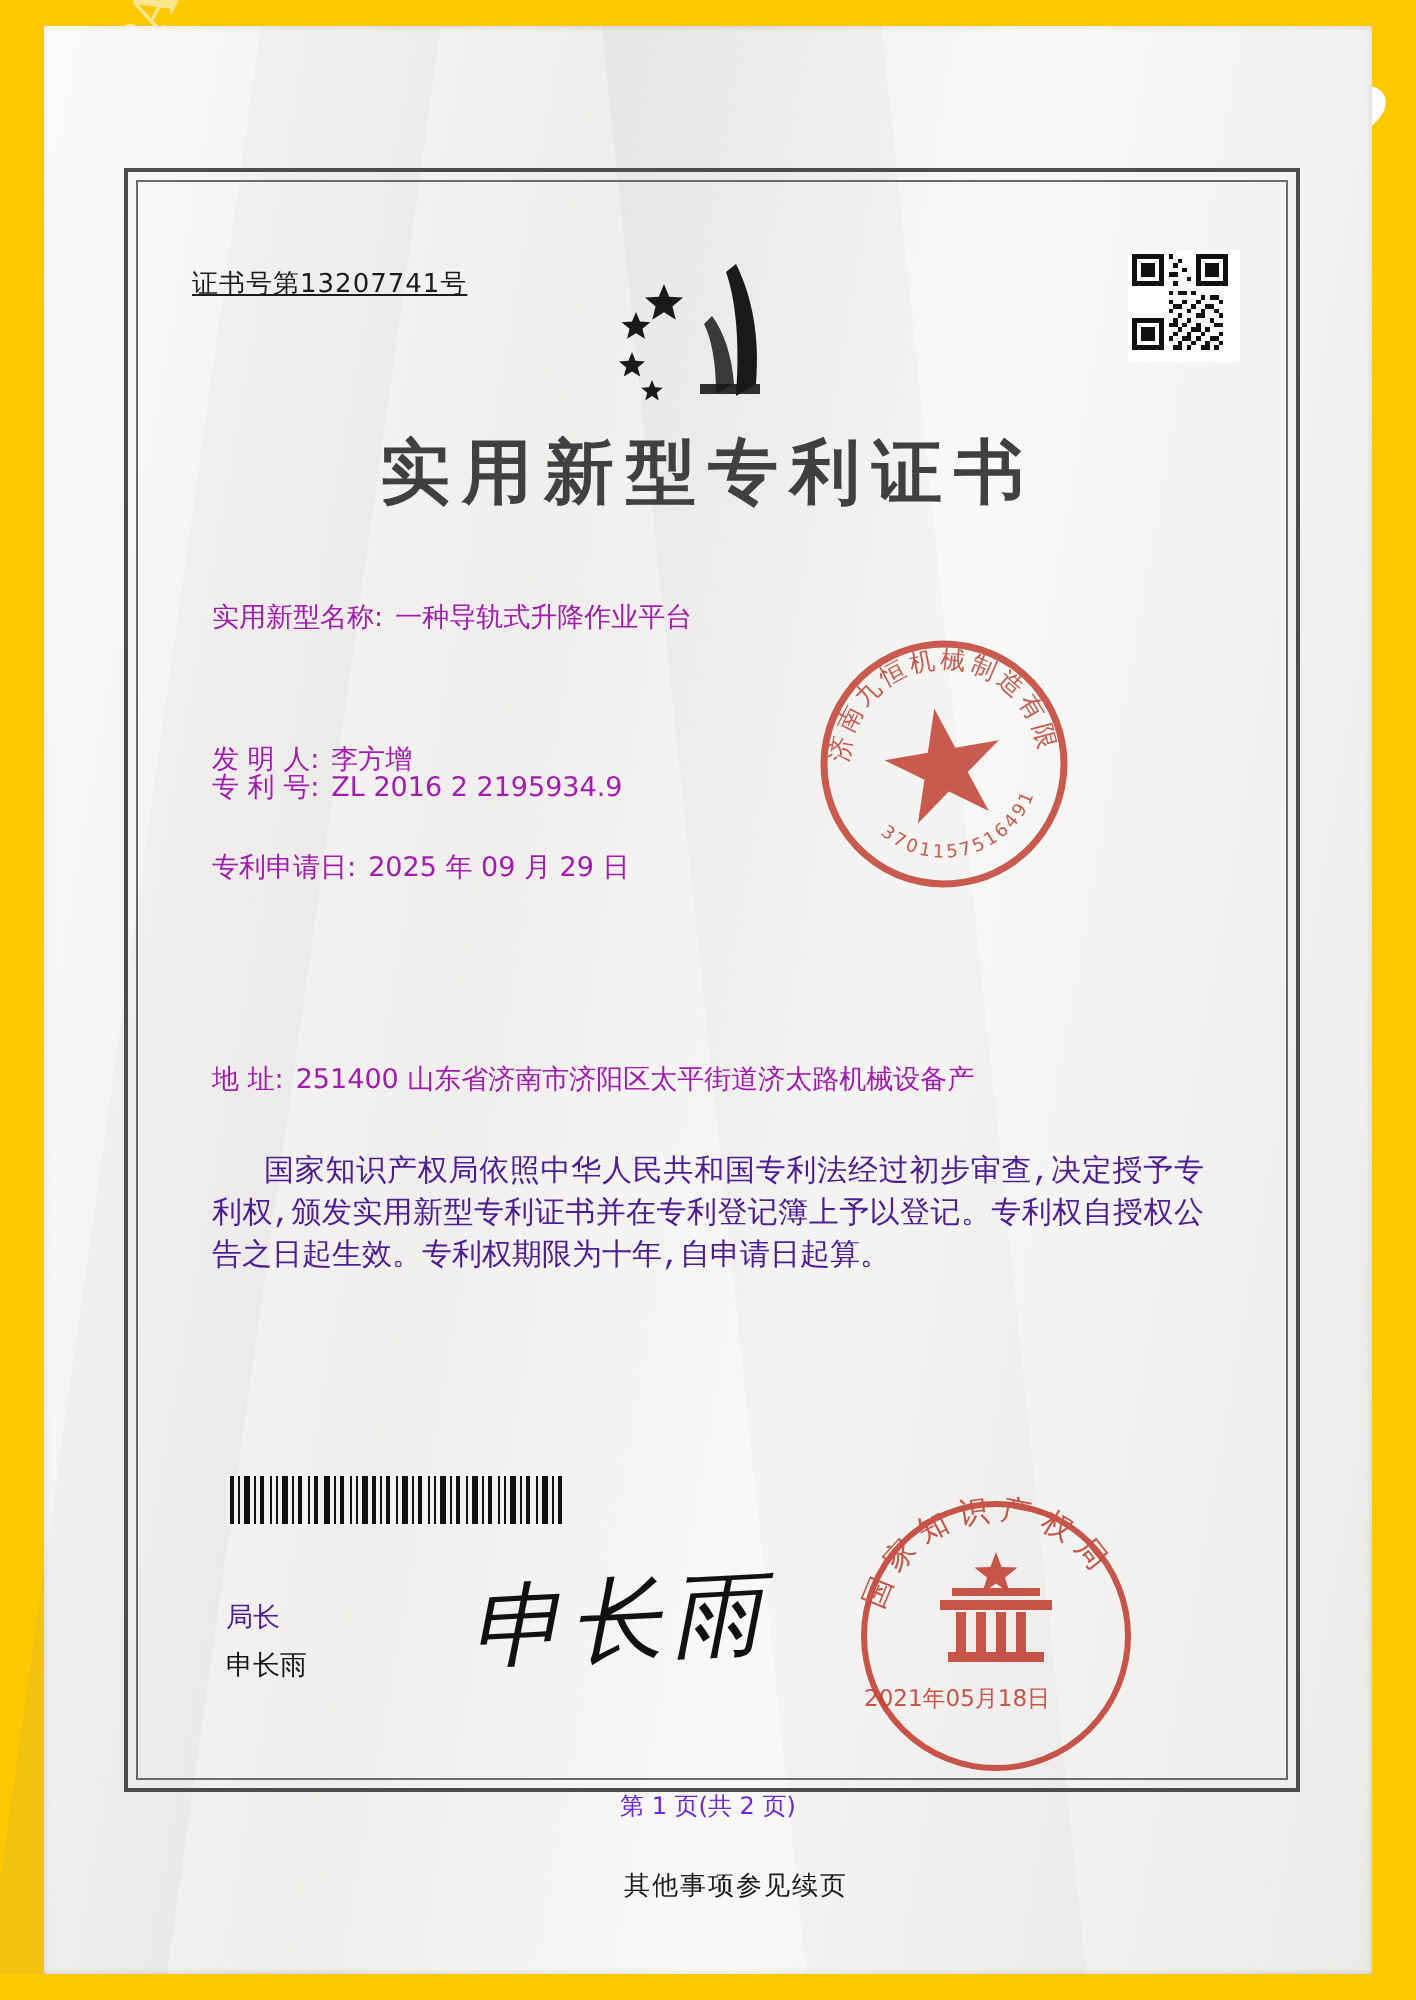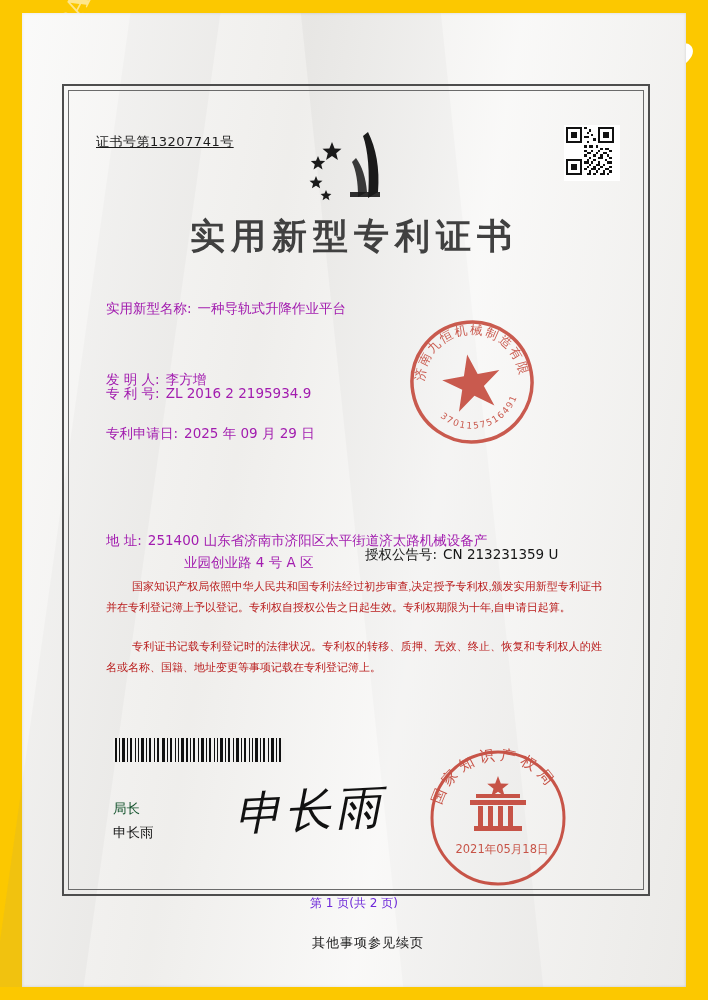--- a/index.html
+++ b/index.html
@@ -136,26 +136,26 @@
   #f-grant   { top: 546px; }
   #f-grantno { position: absolute; left: 365px; top: 546px; font-size: 13.5px; color:#161616; white-space: nowrap; font-family:"DejaVu Sans",sans-serif;}
 
   .addr-line2 { margin-left: 78px; display:block; }
 
   
   .para {
     position: absolute;
     left: 106px;
     width: 496px;
-    font-size: 11px;
+    font-size: 15px;
     line-height: 21px;
-    color: #b91c1c;
+    color: #4c1d95;
     text-align: justify;
     text-indent: 26px;
-    font-family: Liberation Serif, serif;
+    font-family: Liberation Mono, monospace;
   }
   #p1 { top: 576px; }
   #p2 { top: 636px; }
 
   
   #company-seal {
     position: absolute;
     left: 408px; top: 318px;
     width: 128px; height: 128px;
     transform: rotate(-10deg);
@@ -169,21 +169,21 @@
     left: 113px; top: 738px;
     width: 172px; height: 24px;
   }
   #barcode svg { display:block; width:100%; height:100%; }
 
   
   #sig-label-1 {
     position: absolute;
     left: 113px; top: 800px;
     font-size: 13.5px;
-    color: #14532d;
+    color: #4c1d95;
   }
   #sig-label-2 {
     position: absolute;
     left: 113px; top: 824px;
     font-size: 13.5px;
     color: #161616;
   }
   #signature {
     position: absolute;
     left: 235px; top: 780px;
@@ -200,21 +200,21 @@
     position: absolute;
     left: 428px; top: 748px;
     width: 140px; height: 140px;
     opacity: 0.85;
   }
   #office-seal svg { width:100%; height:100%; display:block; }
   #seal-date {
     position: absolute;
     left: 432px; top: 842px;
     width: 140px;
-    text-align: center;
+    text-align: left;
     font-size: 11.5px;
     color: #c0392b;
     opacity: 0.85;
   }
 
   
   #page-num {
     position: absolute;
     left: 0; right: 0; top: 895px;
     text-align: center;
@@ -374,30 +374,25 @@
     <span class="lbl">专 利 号:</span><span class="val">ZL 2016 2 2195934.9</span>
   </div>
 
   <div class="field" id="f-appdate">
     <span class="lbl">专利申请日:</span><span class="val">2025 年 09 月 29 日</span>
   </div>
 
 
   <div class="field" id="f-address">
     <span class="lbl">地        址:</span><span class="val">251400  山东省济南市济阳区太平街道济太路机械设备产</span>
-    <span class="addr-line2">业园创业路 4 号 A 区</span>
-  </div>
-
-
-  <div id="f-grantno">
-    <span class="lbl">授权公告号:</span><span class="val" style="margin-left:6px;">CN 213231359 U</span>
-  </div>
+  </div>
+
+
 
   <div class="para" id="p1">国家知识产权局依照中华人民共和国专利法经过初步审查,决定授予专利权,颁发实用新型专利证书并在专利登记簿上予以登记。专利权自授权公告之日起生效。专利权期限为十年,自申请日起算。</div>
-  <div class="para" id="p2">专利证书记载专利登记时的法律状况。专利权的转移、质押、无效、终止、恢复和专利权人的姓名或名称、国籍、地址变更等事项记载在专利登记簿上。</div>
 
   <div id="company-seal">
     <svg viewBox="0 0 128 128">
       <circle cx="64" cy="64" r="60" fill="none" stroke="#c0392b" stroke-width="3.5"></circle>
       <polygon points="64,36 71,57 93,57 75,70 82,91 64,78 46,91 53,70 35,57 57,57" fill="#c0392b"></polygon>
       <path id="sealArcTop" d="M 16 64 A 48 48 0 0 1 112 64" fill="none"></path>
       <text font-size="12.5" fill="#c0392b" font-family="DejaVu Sans, sans-serif" letter-spacing="2">
         <textPath href="#sealArcTop" startOffset="6%">济南九恒机械制造有限公司</textPath>
       </text>
       <path id="sealArcBottom" d="M 22 86 A 48 48 0 0 0 106 86" fill="none"></path>

